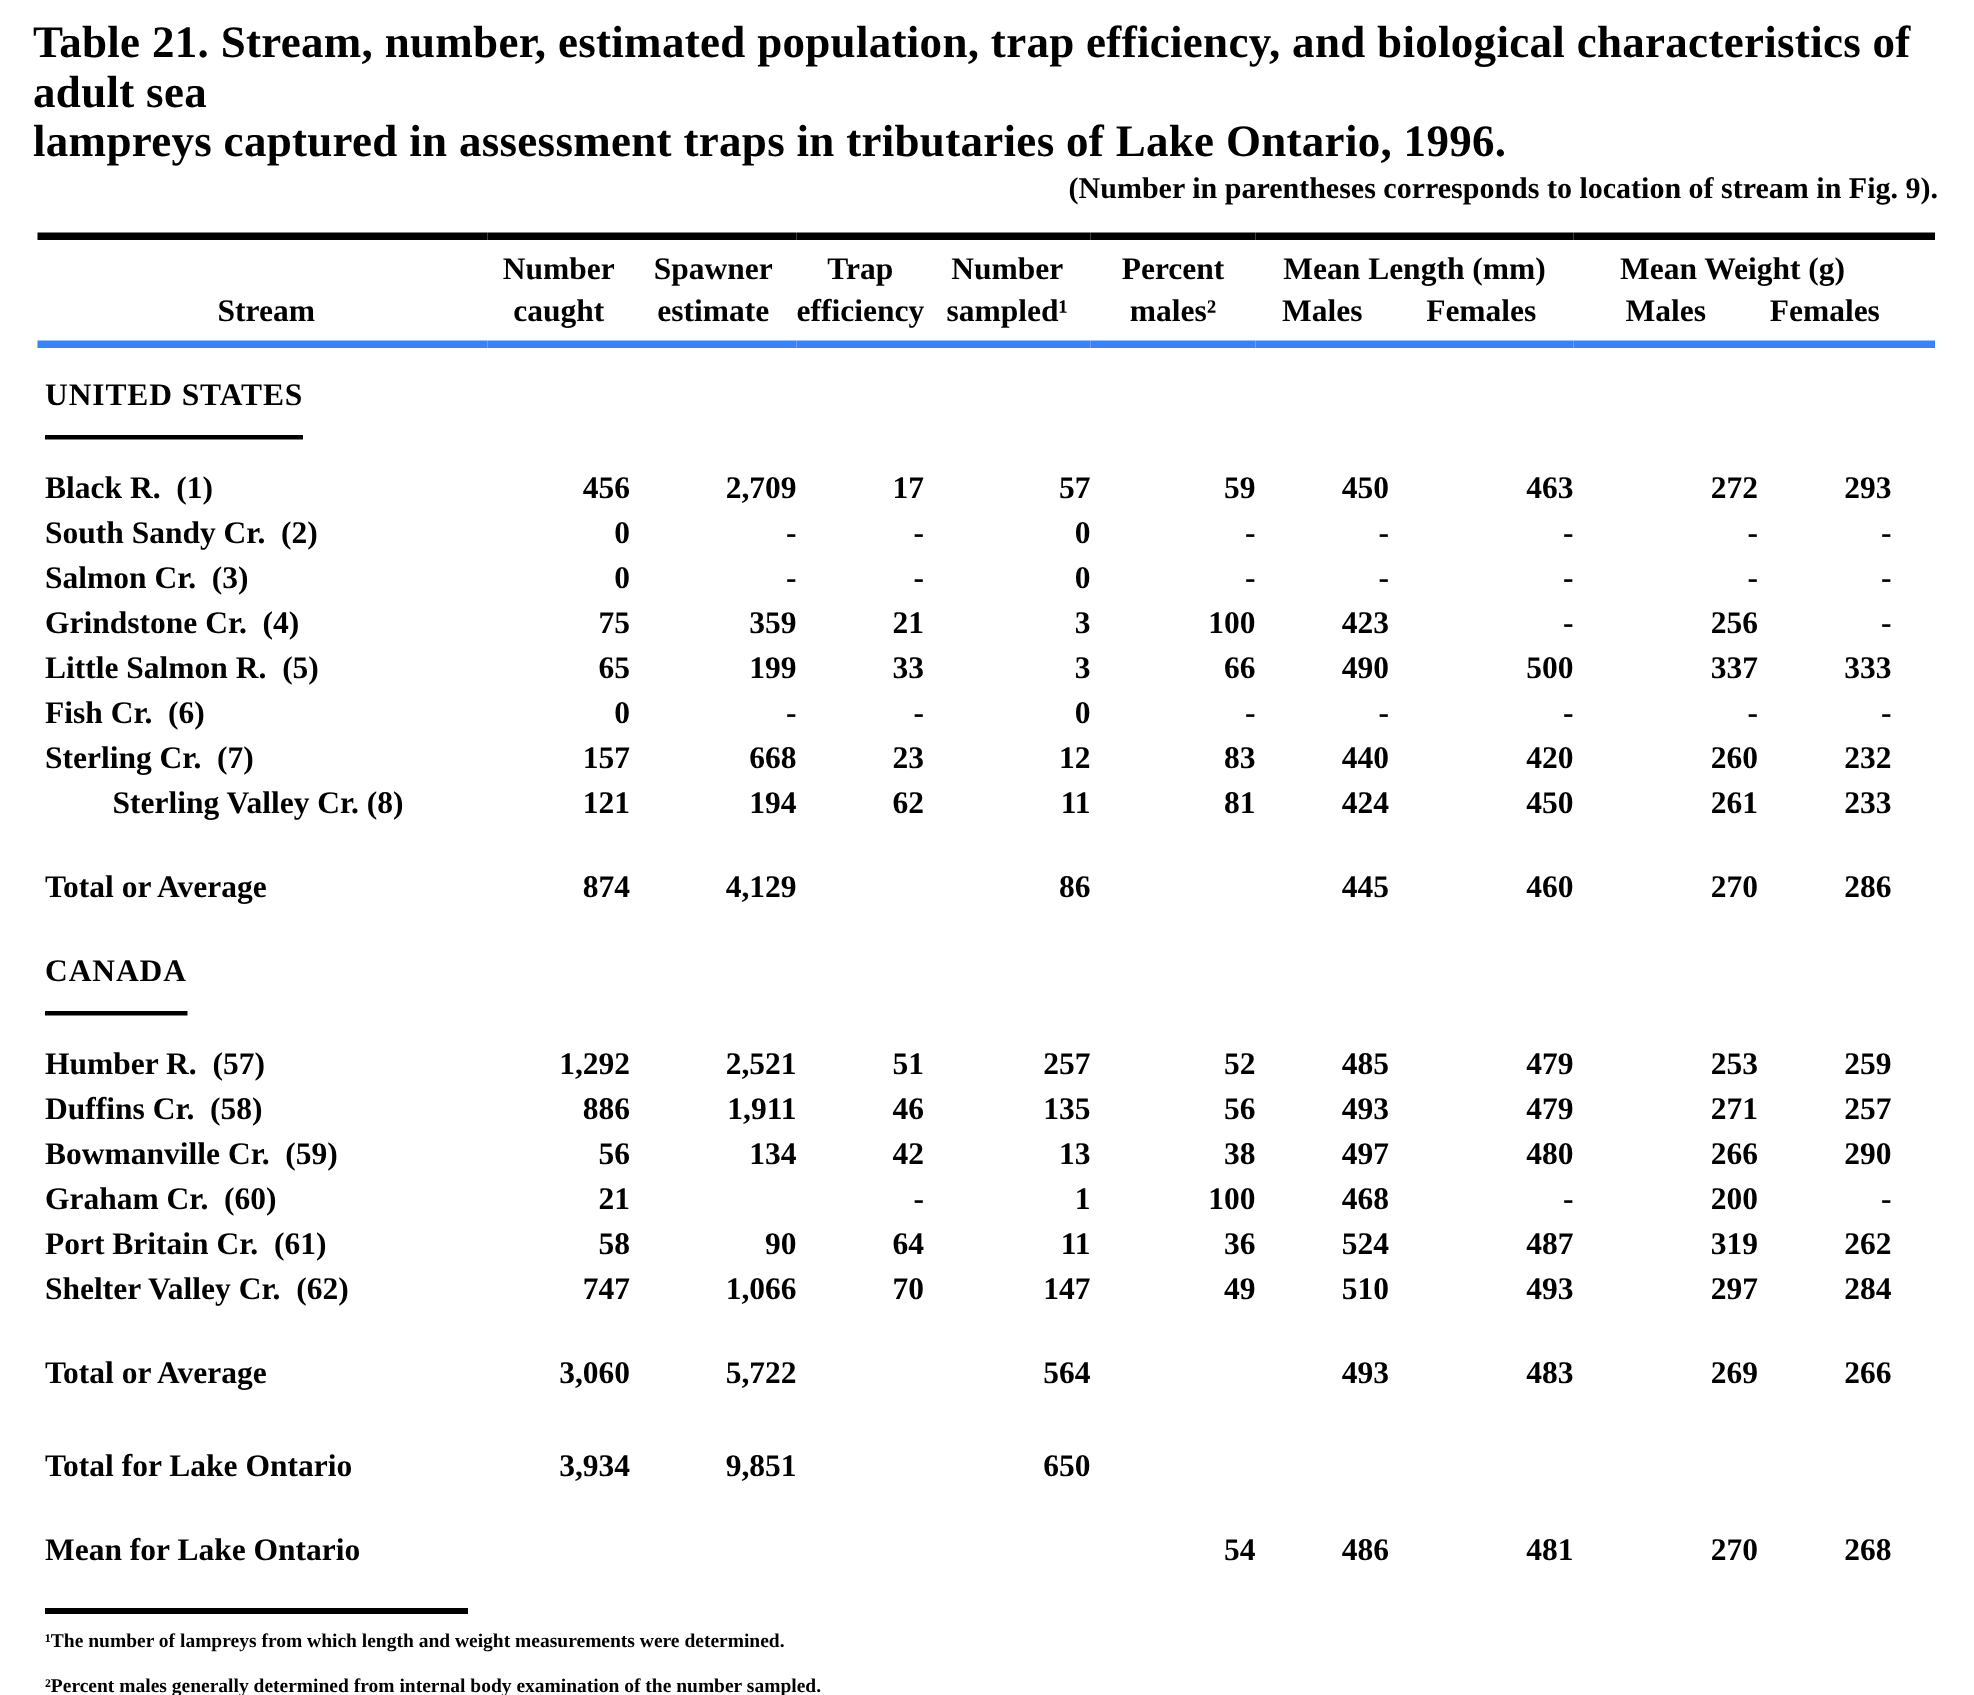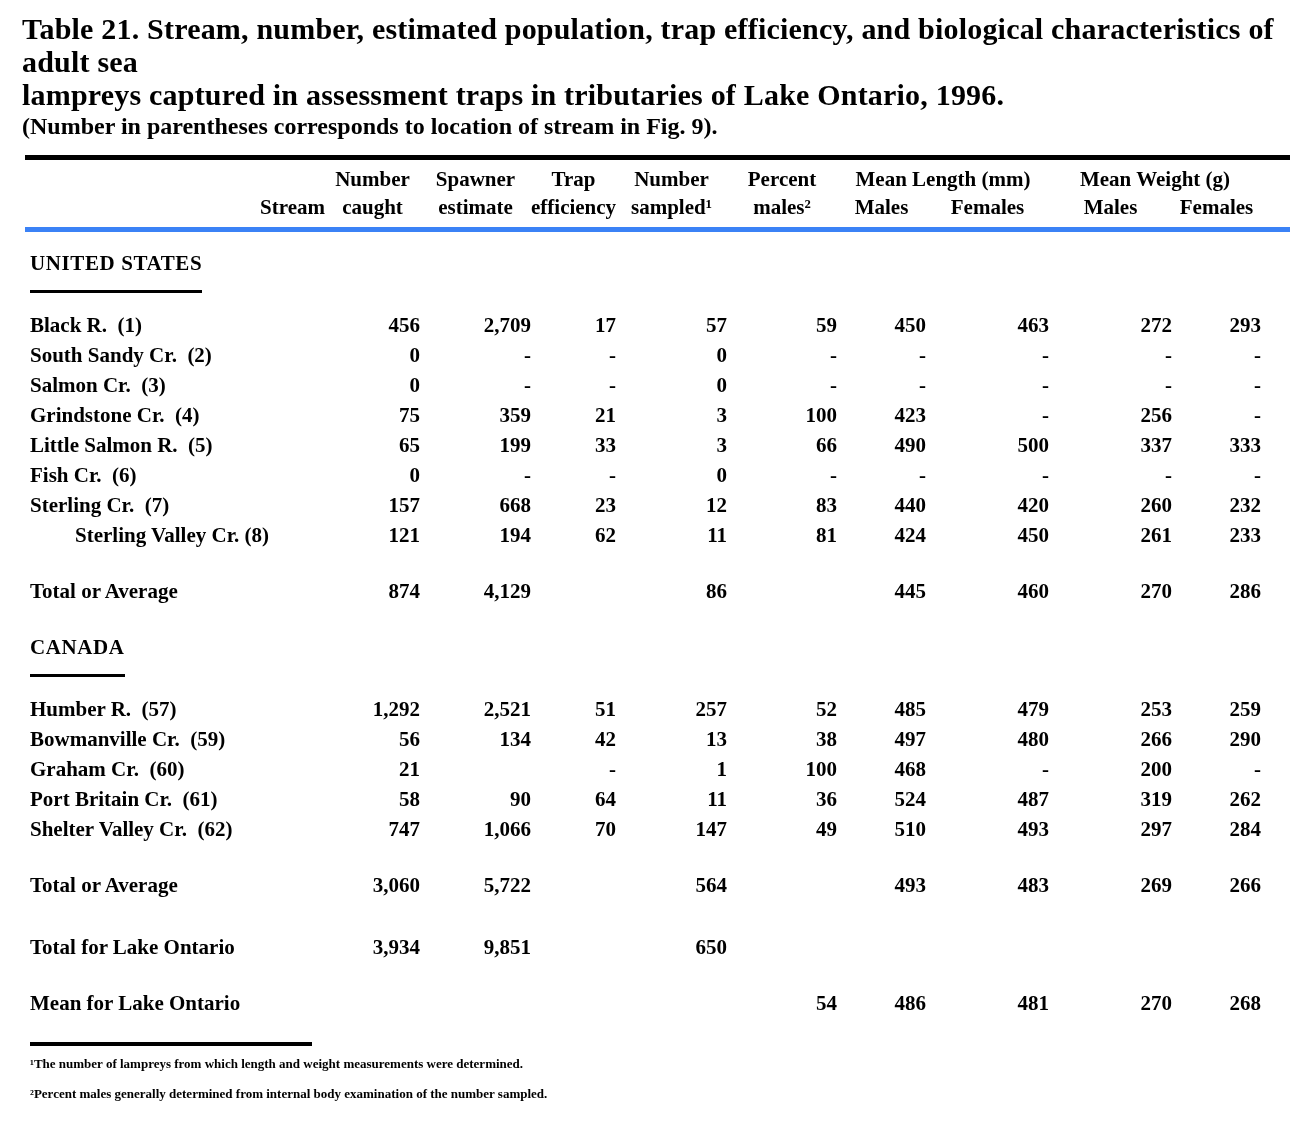--- a/index.html
+++ b/index.html
@@ -6,21 +6,21 @@
   html,body { width:1316px; height:1130px; background:#ffffff; overflow:hidden; }
   body {
     font-family:"Liberation Serif", serif;
     font-weight:700;
     color:#000;
   }
   .page { padding:12px 24px 0 22px; }
 
   
   .title-line { font-size:30px; line-height:33px; letter-spacing:0.2px; }
-  .title-note { font-size:24px; line-height:30px; }
+  .title-note { font-size:20px; line-height:30px;text-align:right; }
 
   
   table.lamprey {
     border-collapse:collapse;
     table-layout:fixed;
     width:1265px;
     margin:14px 0 0 3px;
     border-top:5px solid #000;
   }
   col.c-stream  { width:300px; }
@@ -34,21 +34,21 @@
   col.c-wtm     { width:123px; }
   col.c-wtf     { width:118px; }
 
   thead { border-bottom:5px solid #3b82f6; }
   thead th {
     font-size:21px; font-weight:700; text-align:center;
     vertical-align:bottom; padding:0; line-height:28px; white-space:nowrap;
   }
   thead tr.h1 th { padding-top:5px; }
   thead tr.h2 th { padding-bottom:6px; }
-  th.stream-h { text-align:right; padding-left:5px; }
+  th.stream-h { text-align:center; padding-left:5px; }
   th.last { padding-right:29px; }
 
   tbody td { font-size:21px; height:30px; padding:0; line-height:30px; white-space:pre; }
   td.num { text-align:right; }
   td.num.last { padding-right:29px; }
   td.stream { text-align:left; padding-left:5px; }
   td.stream.indent { padding-left:50px; }
 
   tr.gap-sm td { height:18px; }
   tr.gap-md td { height:26px; }
@@ -246,20 +246,32 @@
           <td class="num">2,521</td>
           <td class="num">51</td>
           <td class="num">257</td>
           <td class="num">52</td>
           <td class="num">485</td>
           <td class="num">479</td>
           <td class="num">253</td>
           <td class="num last">259</td>
         </tr>
         <tr>
+          <td class="stream">Duffins Cr.  (58)</td>
+          <td class="num">886</td>
+          <td class="num">1,911</td>
+          <td class="num">46</td>
+          <td class="num">135</td>
+          <td class="num">56</td>
+          <td class="num">493</td>
+          <td class="num">479</td>
+          <td class="num">271</td>
+          <td class="num last">257</td>
+        </tr>
+        <tr>
           <td class="stream">Bowmanville Cr.  (59)</td>
           <td class="num">56</td>
           <td class="num">134</td>
           <td class="num">42</td>
           <td class="num">13</td>
           <td class="num">38</td>
           <td class="num">497</td>
           <td class="num">480</td>
           <td class="num">266</td>
           <td class="num last">290</td>

